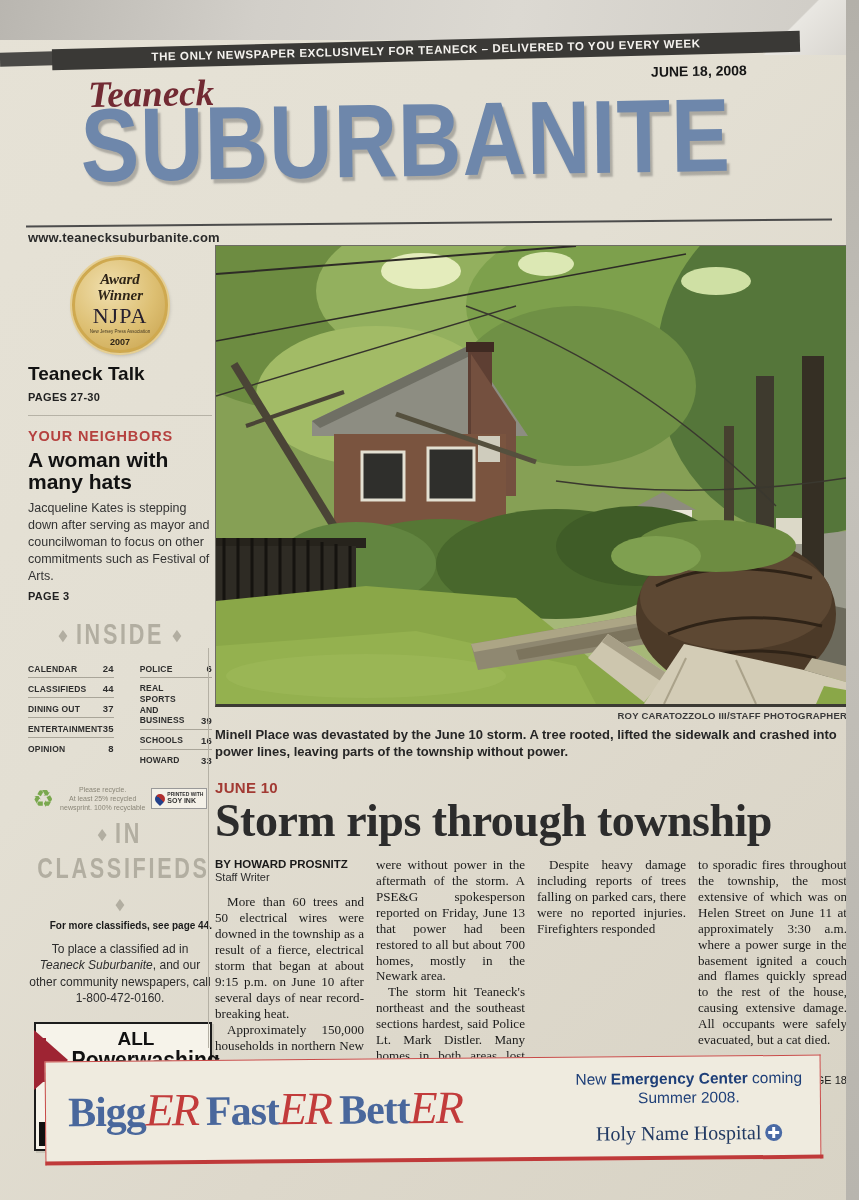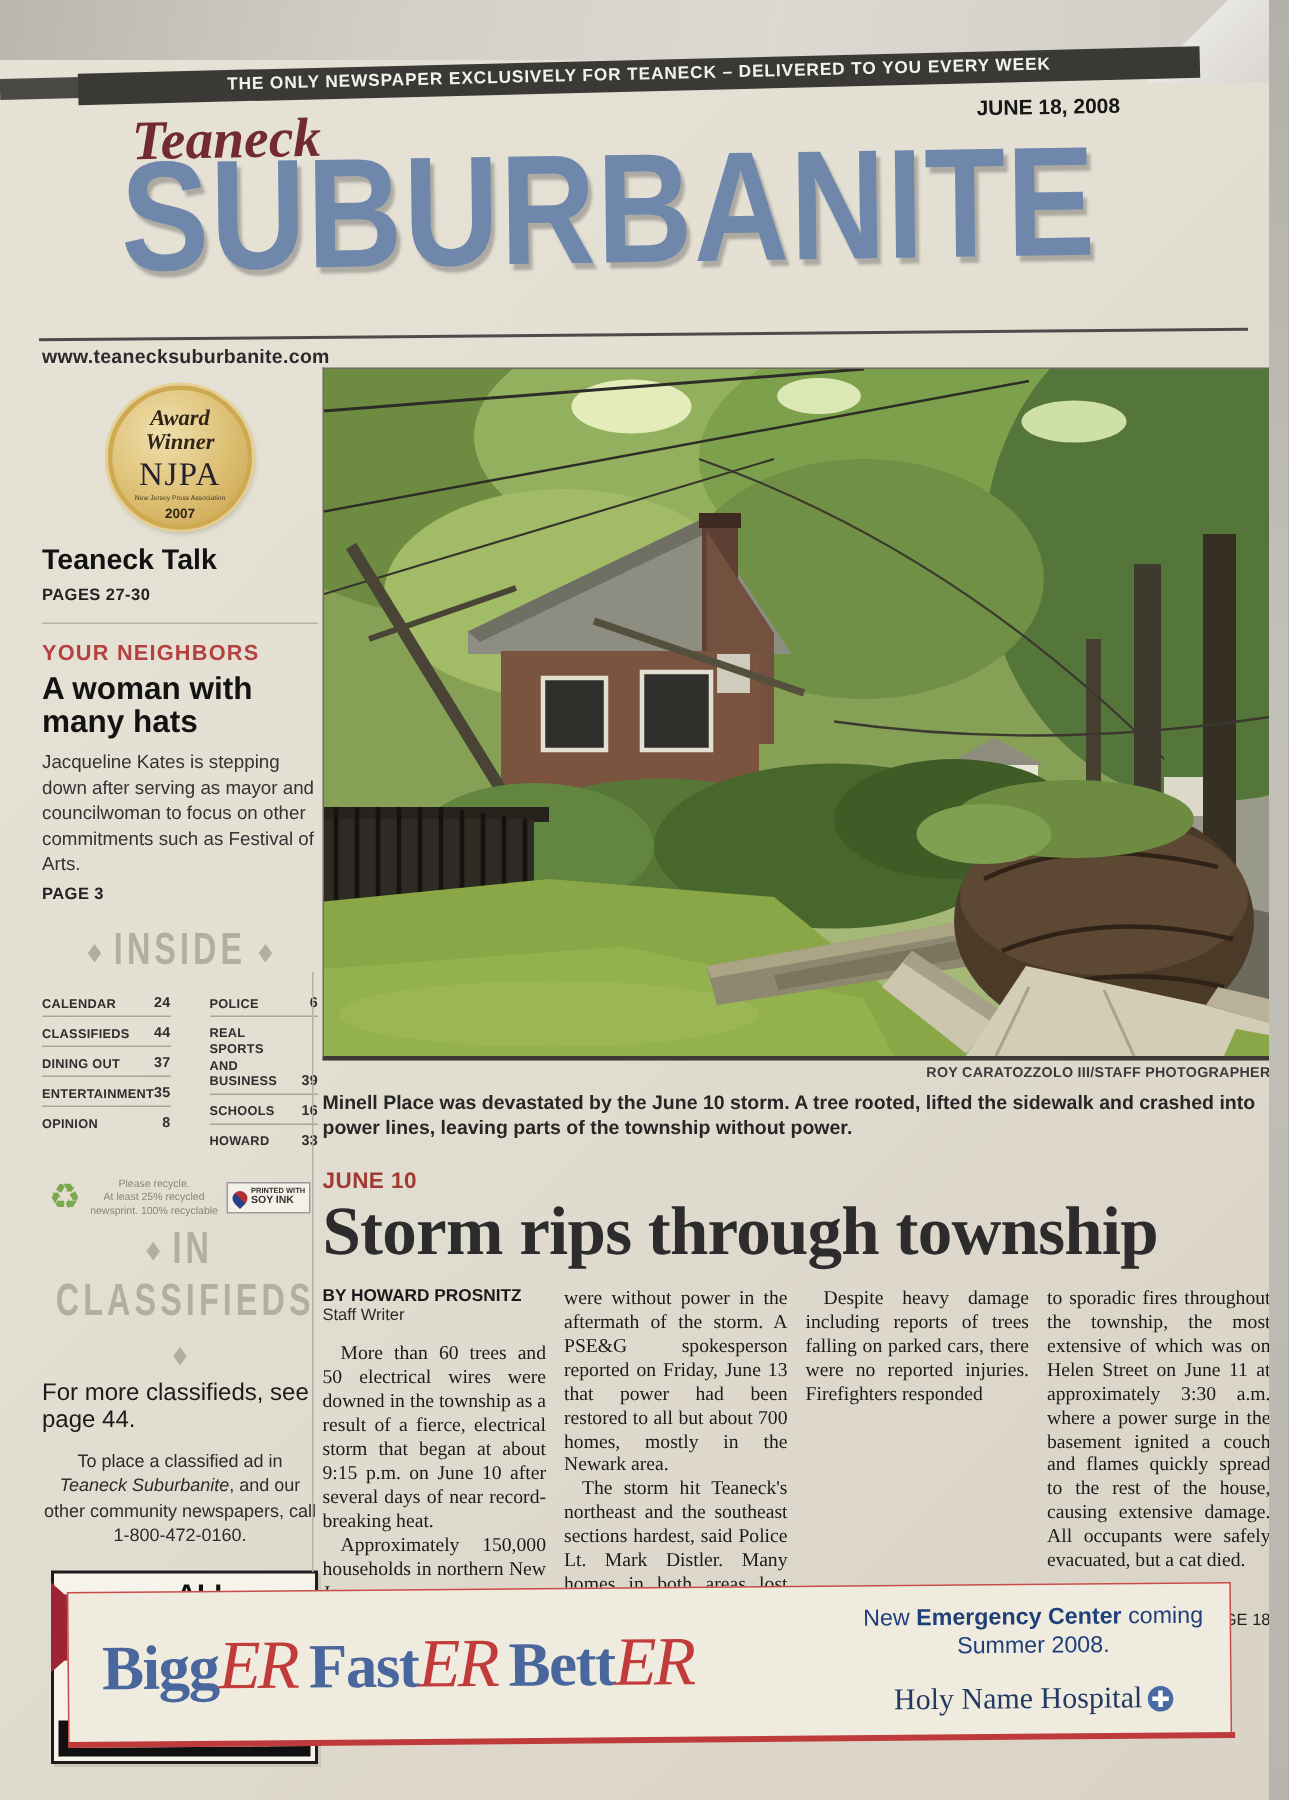--- a/index.html
+++ b/index.html
@@ -81,21 +81,21 @@
 
   .recycle-row { display:flex; align-items:center; gap:6px; margin:16px 0 4px; justify-content:center; }
   .recycle-icon { font-size:24px; color:#7aa84e; line-height:1; }
   .recycle-text { font-size:7px; color:#8a8678; text-align:center; line-height:1.3; }
   .soy { border:1px solid #999; background:#f4f1e8; display:flex; align-items:center; gap:2px; padding:2px 3px; }
   .soy-drop { width:10px; height:10px; border-radius:50% 50% 50% 0; background:conic-gradient(#b03030 0 50%, #24418a 50% 100%); transform:rotate(-45deg); }
   .soy-txt { font-size:5px; font-weight:bold; color:#333; line-height:1.2; }
   .soy-txt .b { font-size:7px; }
 
   .class-head { margin-top:14px; }
-  .class-line1 { font-size:16px; font-weight:normal; text-align:left; color:#1a1a1a; margin:2px 0 10px; }
+  .class-line1 { font-size:10px; font-weight:bold; text-align:right; color:#1a1a1a; margin:2px 0 10px; }
   .class-line2 { font-size:12px; text-align:center; color:#2c2c2c; line-height:1.35; }
 
   .pw-ad { margin:16px 0 0 6px; width:178px; border:2px solid #1c1c1c; background:#f6f3ea; position:relative; box-shadow:2px 2px 0 #c9c5b8; }
   .pw-arrow { position:absolute; left:-2px; top:6px; width:0; height:0;
     border-top:30px solid transparent; border-bottom:30px solid transparent; border-left:34px solid #9e2433; }
   .pw-arrow2 { position:absolute; left:-2px; top:14px; width:12px; height:44px; background:#9e2433; }
   .pw-body { padding:5px 4px 0 30px; text-align:center; }
   .pw-l1 { font-size:19px; font-weight:bold; line-height:1; color:#111; }
   .pw-l2 { font-size:23px; font-weight:bold; line-height:1.05; color:#111; transform:scale(.92,1); }
   .pw-l3 { font-size:12.5px; font-weight:bold; margin-top:2px; color:#111; }

